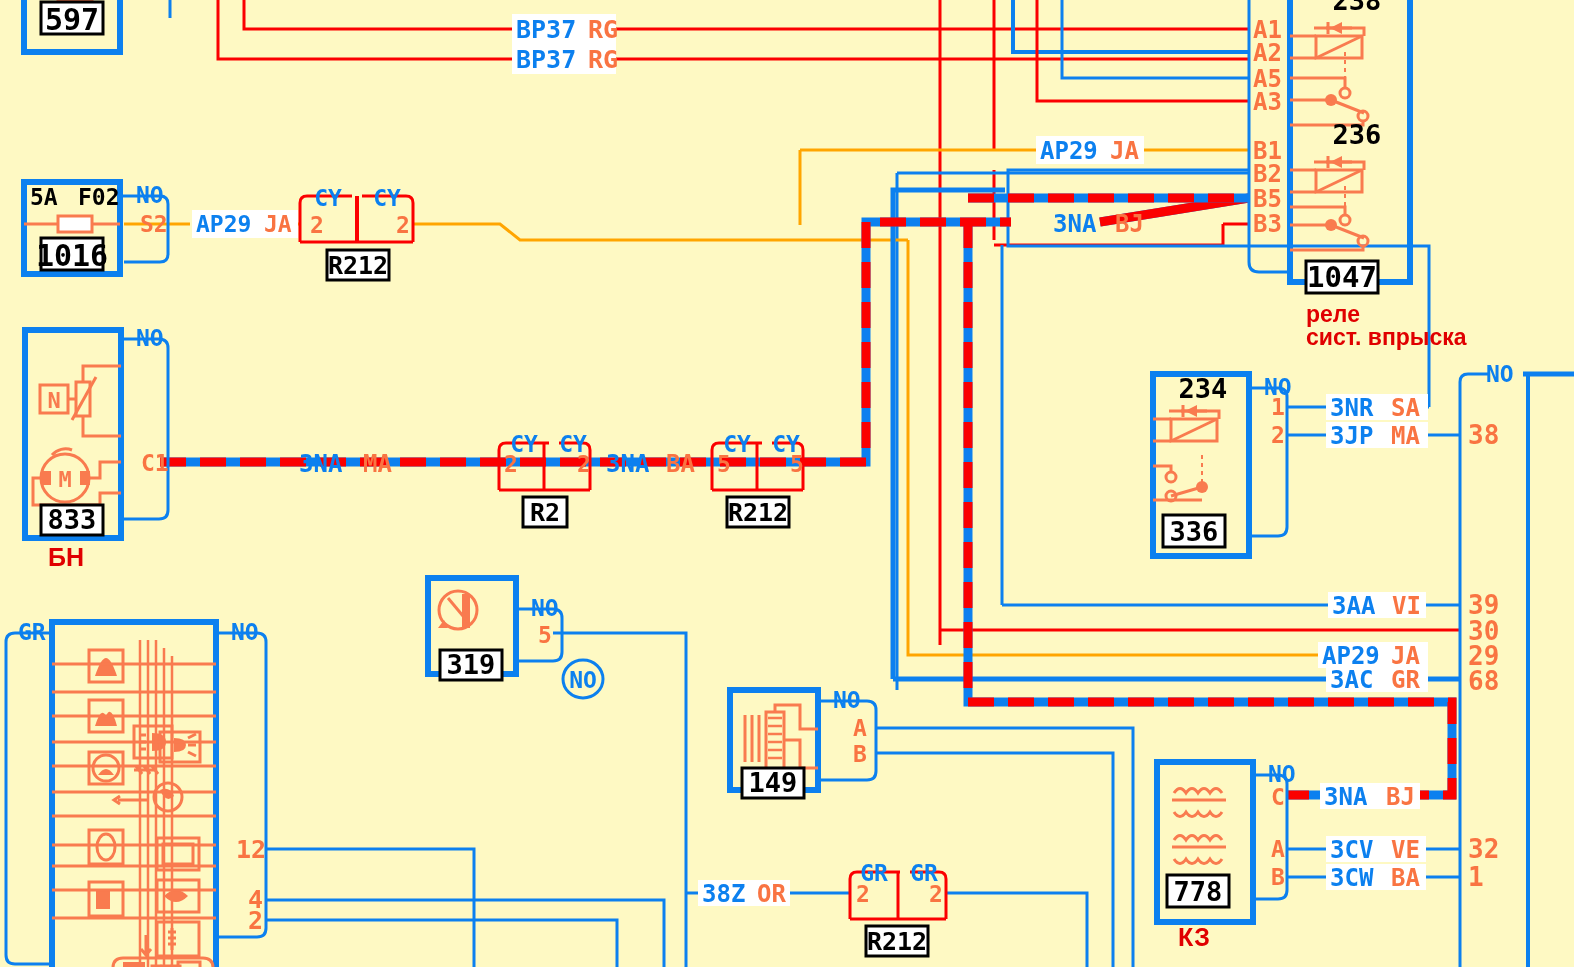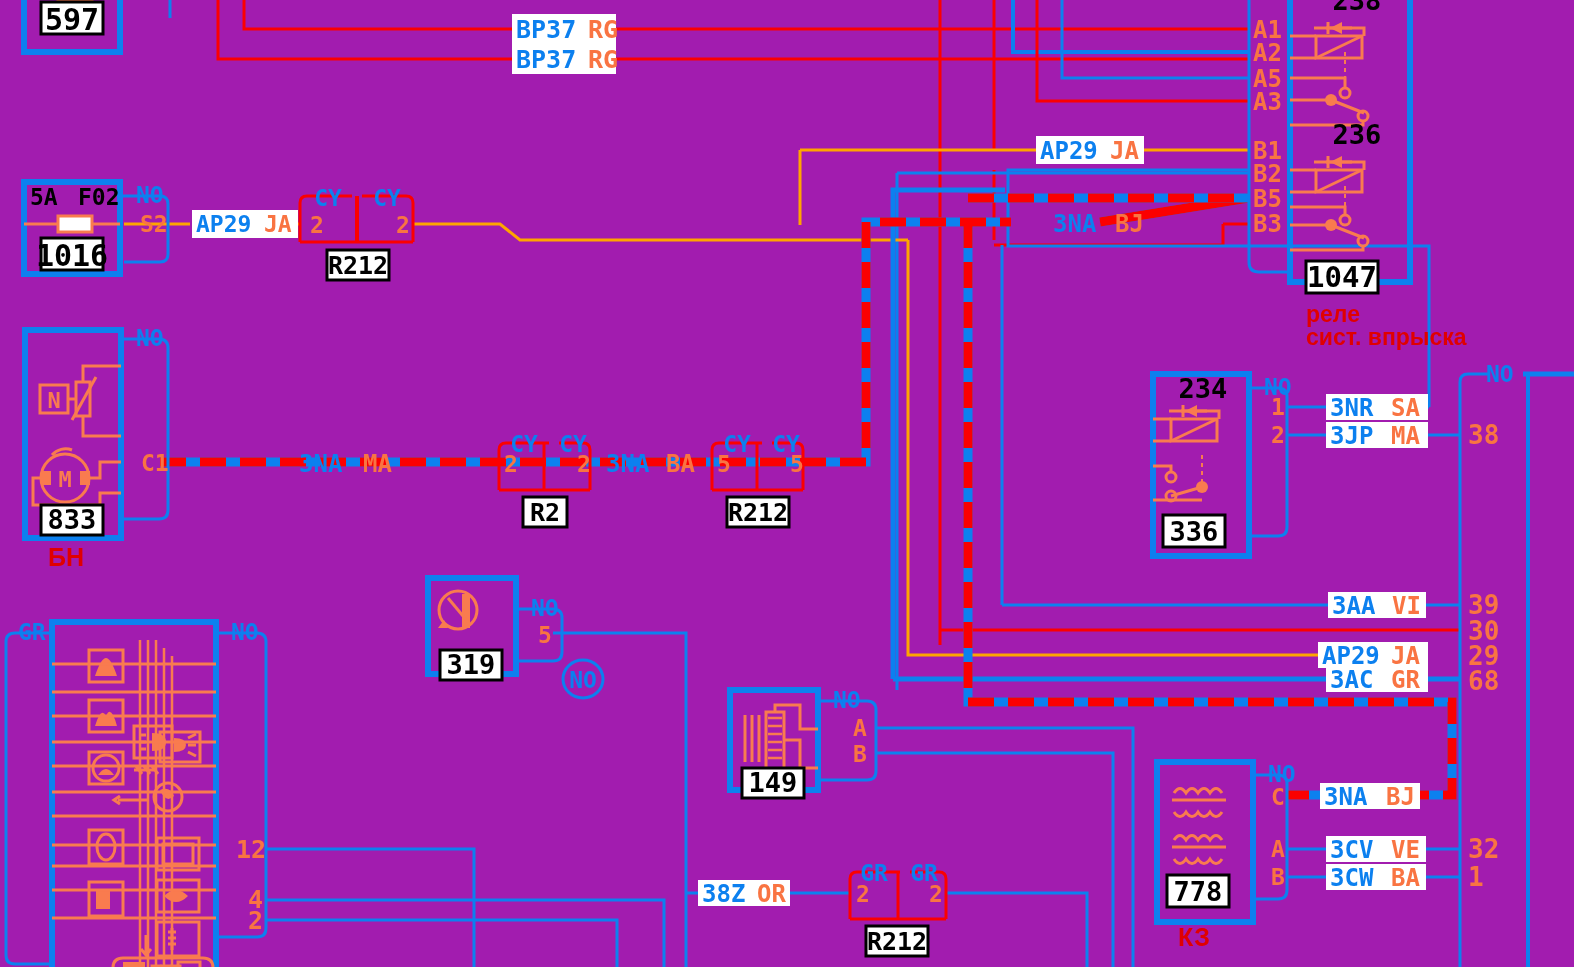--- a/index.html
+++ b/index.html
@@ -1,17 +1,17 @@
 <!DOCTYPE html>
 <html><head>
 <meta charset="utf-8">
 <style>
   html,body{margin:0;padding:0;background:#ffffff;}
   body{font-family:"Liberation Sans", sans-serif;}
-  #stage{position:relative;width:1574px;height:967px;background:#a21caf;overflow:hidden;}
+  #stage{position:relative;width:1574px;height:967px;background:#fef9c3;overflow:hidden;}
   svg{display:block;}
   .lbl{font-family:"DejaVu Sans Mono", monospace;font-weight:700;}
 </style>
 </head>
 <body>
 
 <div id="stage">
 <svg width="1574" height="967" viewBox="0 0 1574 967" xmlns="http://www.w3.org/2000/svg">
 
   <defs>

